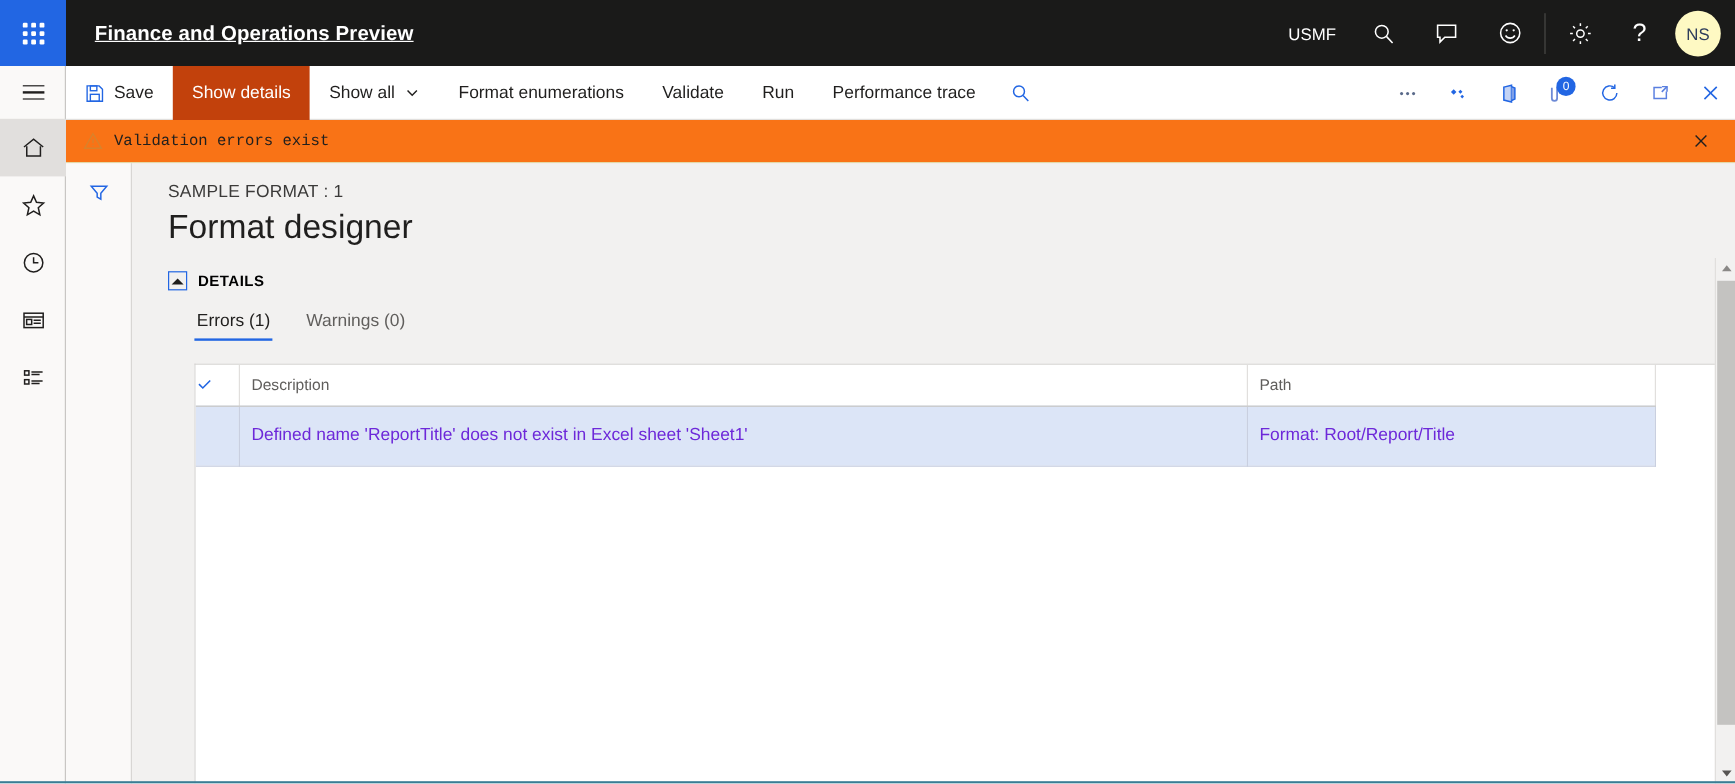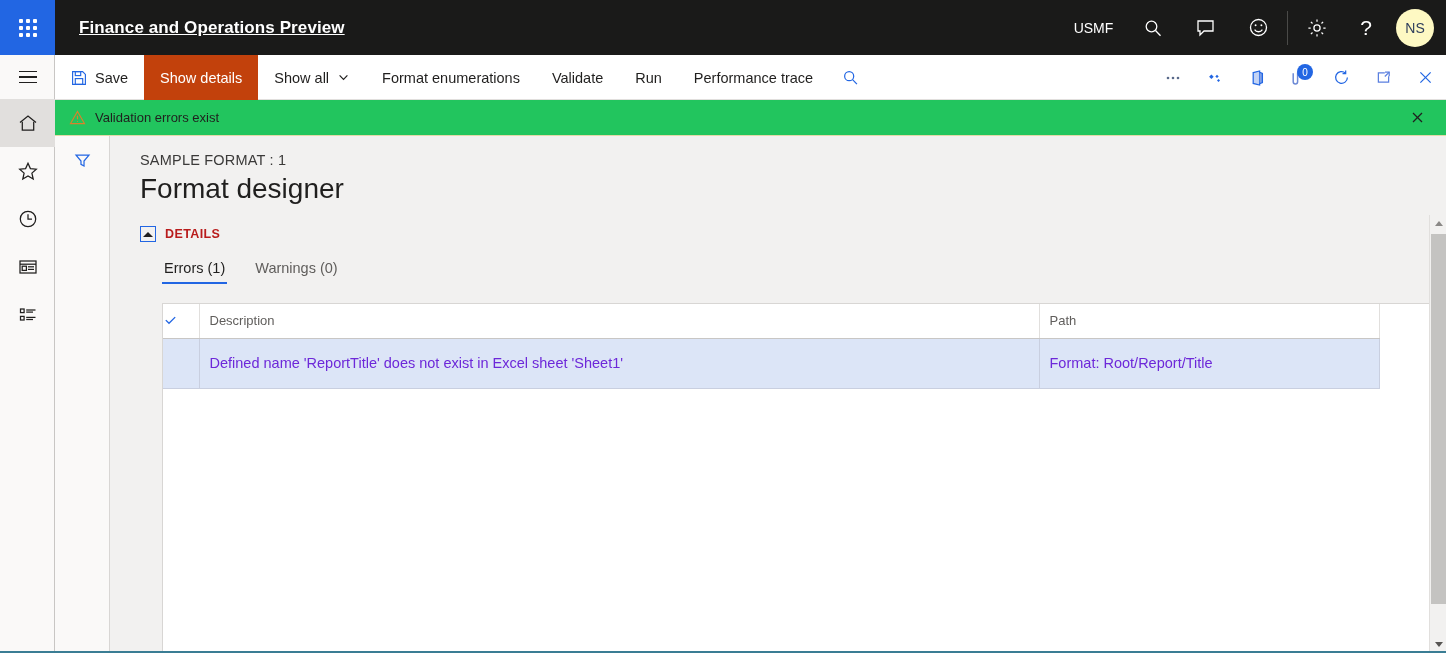--- a/index.html
+++ b/index.html
@@ -81,22 +81,22 @@
   #badge-count {
     position: absolute; top: 9px; right: 7px;
     background: #2266e3; color: #ffffff; border-radius: 50%;
     width: 16px; height: 16px; font-size: 10px;
     display: flex; align-items: center; justify-content: center;
   }
 
   
   #banner {
     position: absolute; top: 100px; left: 55px; width: 1391px; height: 36px;
-    background: #22c55e; border-bottom: 1px solid #e3d9a8;
-    display: flex; align-items: center; padding: 0 14px;
+    background: #f97316; border-bottom: 1px solid #e3d9a8;
+    display: flex; align-items: center; padding: 0 14px; font-family: Liberation Mono, monospace;
   }
   #banner-text { font-size: 13px; color: #201f1e; margin-left: 9px; }
   #banner-close {
     margin-left: auto; width: 30px; height: 30px; display: flex;
     align-items: center; justify-content: center; cursor: pointer; color: #201f1e;
   }
 
   
   #filterrail {
     position: absolute; top: 136px; left: 55px; width: 55px; height: 517px;
@@ -122,21 +122,21 @@
     display: flex; align-items: center; gap: 9px; margin: 21px 0 0 30px; cursor: pointer;
   }
   #collapse-box {
     width: 16px; height: 16px; border: 1px solid #2266e3;
     display: flex; align-items: center; justify-content: center;
   }
   #collapse-box .tri {
     width: 0; height: 0; border-left: 5px solid transparent;
     border-right: 5px solid transparent; border-bottom: 5px solid #201f1e;
   }
-  #details-label { font-size: 12.5px; font-weight: bold; color: #b91c1c; letter-spacing: .4px; }
+  #details-label { font-size: 12.5px; font-weight: bold; color: #000000; letter-spacing: .4px; }
 
   #tabs { display: flex; margin: 14px 0 0 52px; gap: 26px; }
   .tab {
     font-size: 14.5px; padding: 4px 2px 6px 2px; cursor: pointer;
     color: #605e5c; border-bottom: 2px solid transparent; white-space: nowrap;
   }
   .tab.active { color: #201f1e; border-bottom-color: #2266e3; }
 
   
   #grid-wrap {

